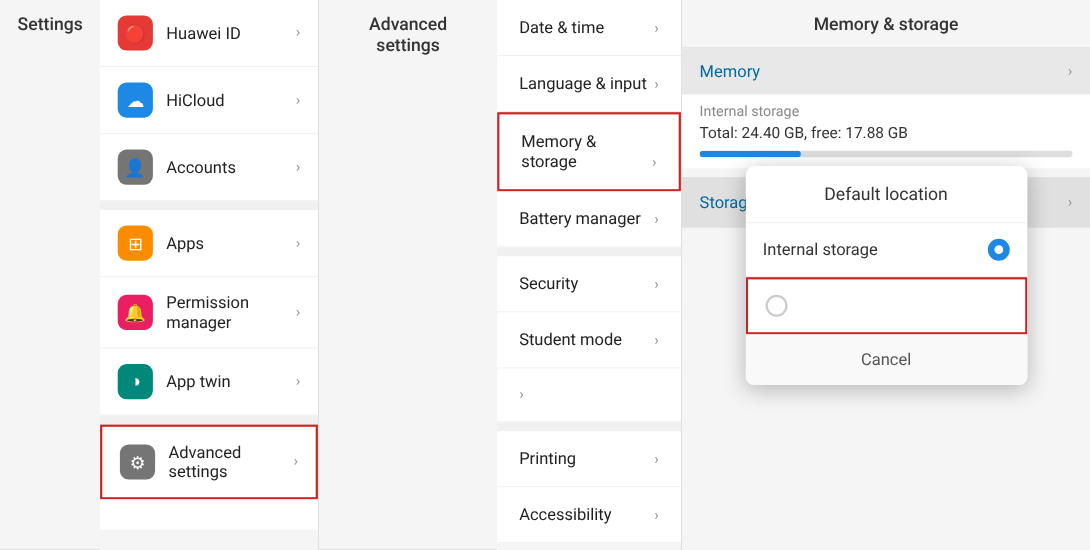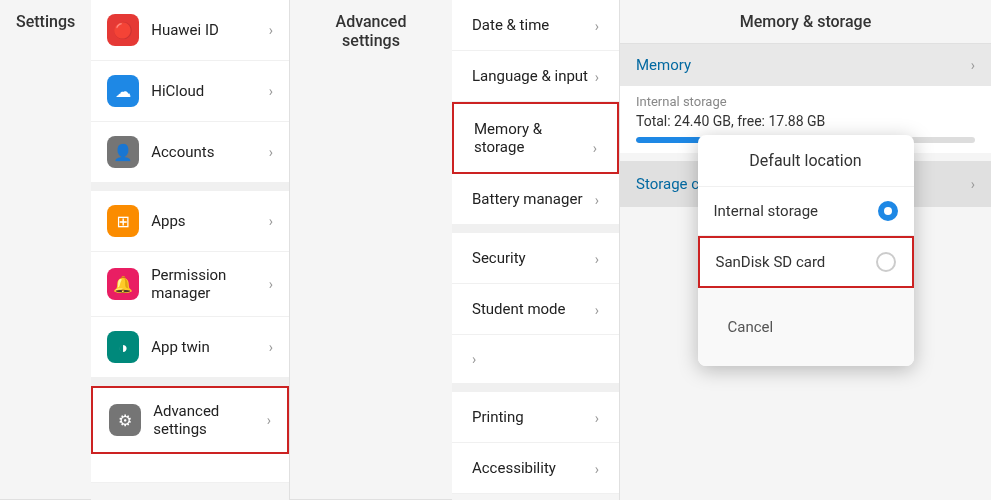--- a/index.html
+++ b/index.html
@@ -159,21 +159,21 @@
       position: absolute;
       top: 0; left: 0; right: 0; bottom: 0;
       display: flex;
       align-items: center;
       justify-content: center;
       z-index: 10;
     }
     .dialog {
       background: #fff;
       border-radius: 8px;
-      width: 216px;
+      width: 256px;
       box-shadow: 0 4px 20px rgba(0,0,0,0.25);
       overflow: hidden;
     }
     .dialog-title {
       text-align: center;
       padding: 16px;
       font-size: 16px;
       color: #333;
       border-bottom: 1px solid #f0f0f0;
     }
@@ -206,21 +206,22 @@
       background: #1e88e5;
     }
     .radio-button.selected::after {
       content: '';
       width: 8px;
       height: 8px;
       border-radius: 50%;
       background: #fff;
     }
     .dialog-cancel {
-      padding: 30px;
+      text-align: center;
+      padding: 14px;
       font-size: 15px;
       color: #555;
       cursor: pointer;
       background: #f9f9f9;
     }
 
     .right-panel-wrapper {
       position: relative;
       flex: 1;
       display: flex;
@@ -346,21 +347,20 @@
 
   <div class="dialog-overlay">
     <div class="dialog">
       <div class="dialog-title">Default location</div>
       <div id="dialog-options">
           <div class="dialog-option">
             <span class="dialog-option-label">Internal storage</span>
             <div class="radio-button selected"></div>
           </div>
           <div class="dialog-option highlighted">
-            <span class="dialog-option-label">SanDisk SD card</span>
             <div class="radio-button"></div>
           </div>
         </div>
       <div class="dialog-cancel">Cancel</div>
     </div>
   </div>
 
   <div class="storage-cleaner-row">
     <span class="right-section-title">Storage cleaner</span>
     <span class="right-section-arrow">›</span>

